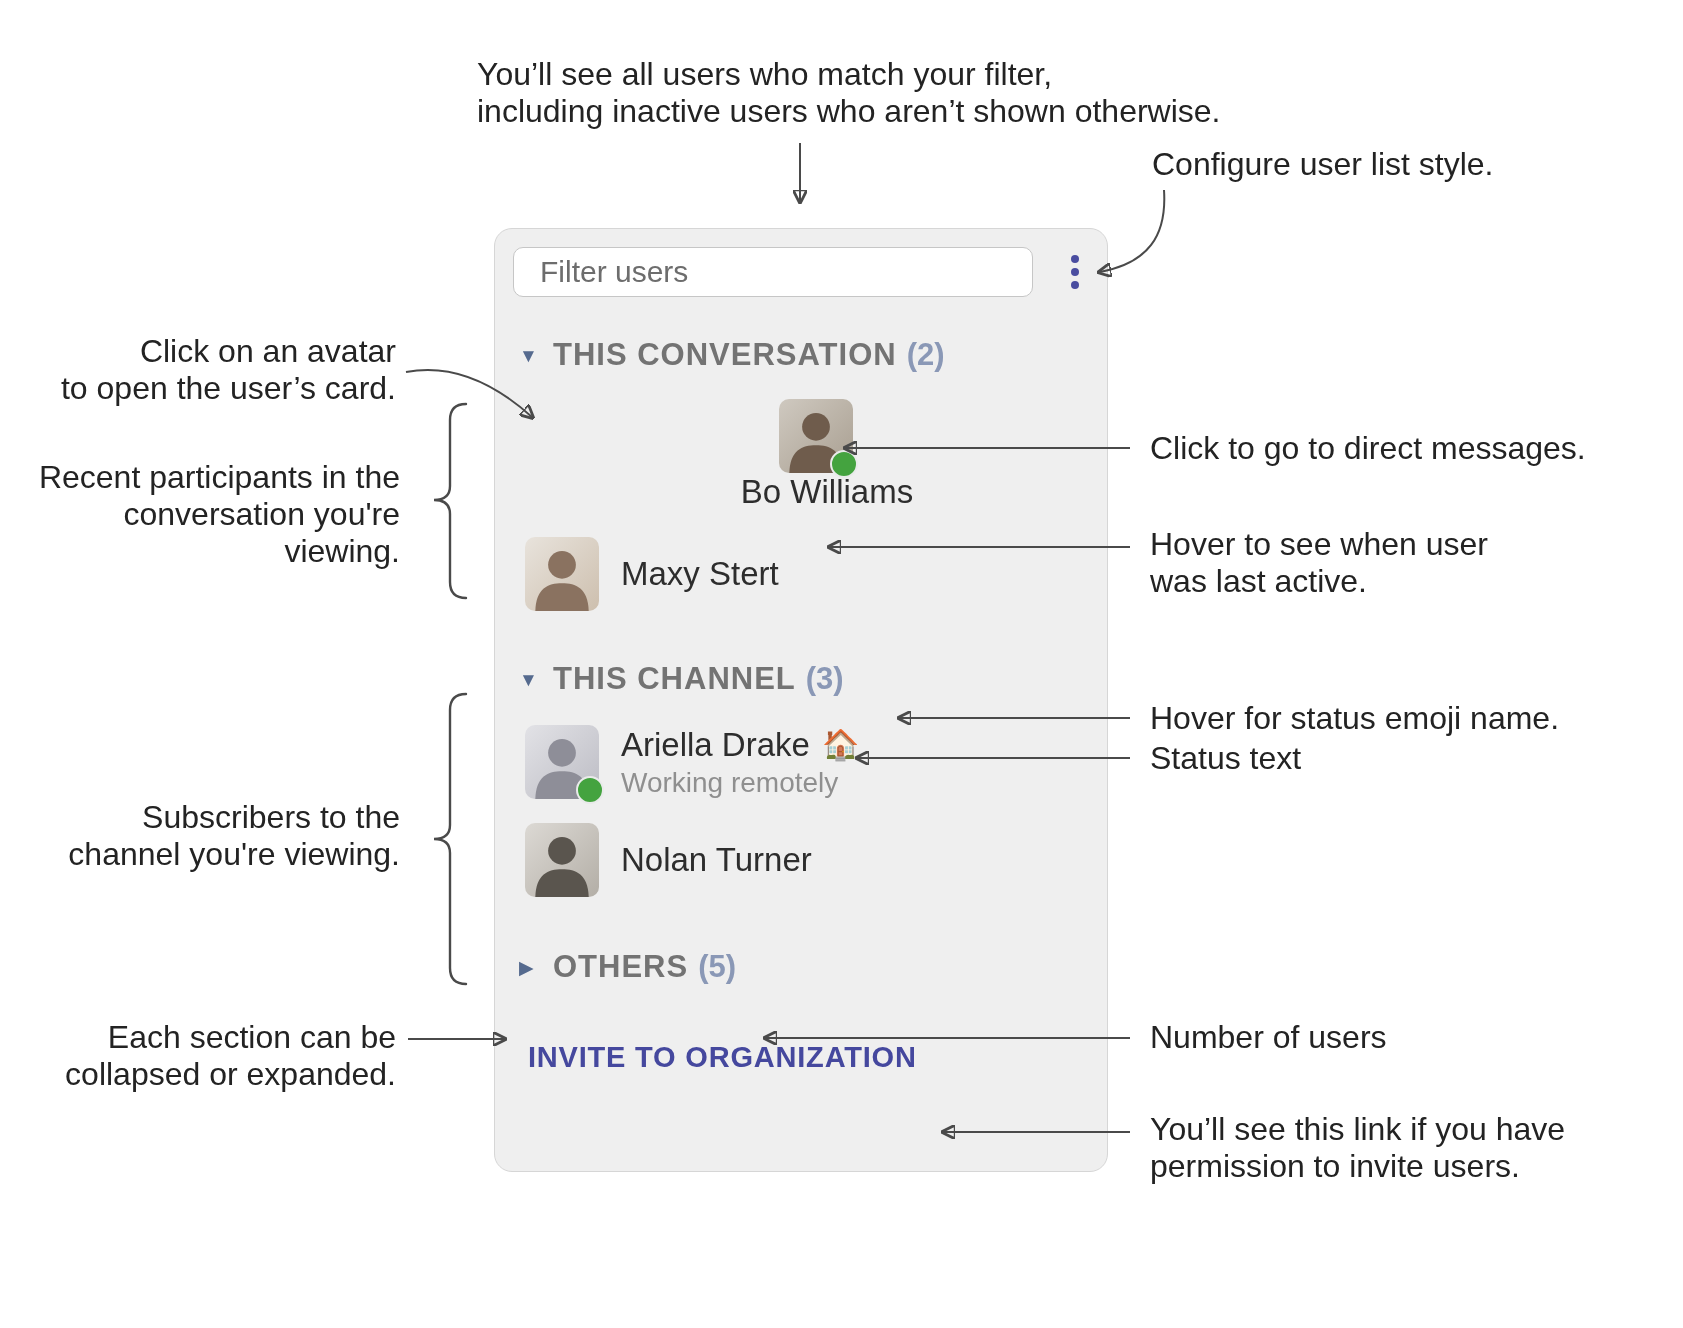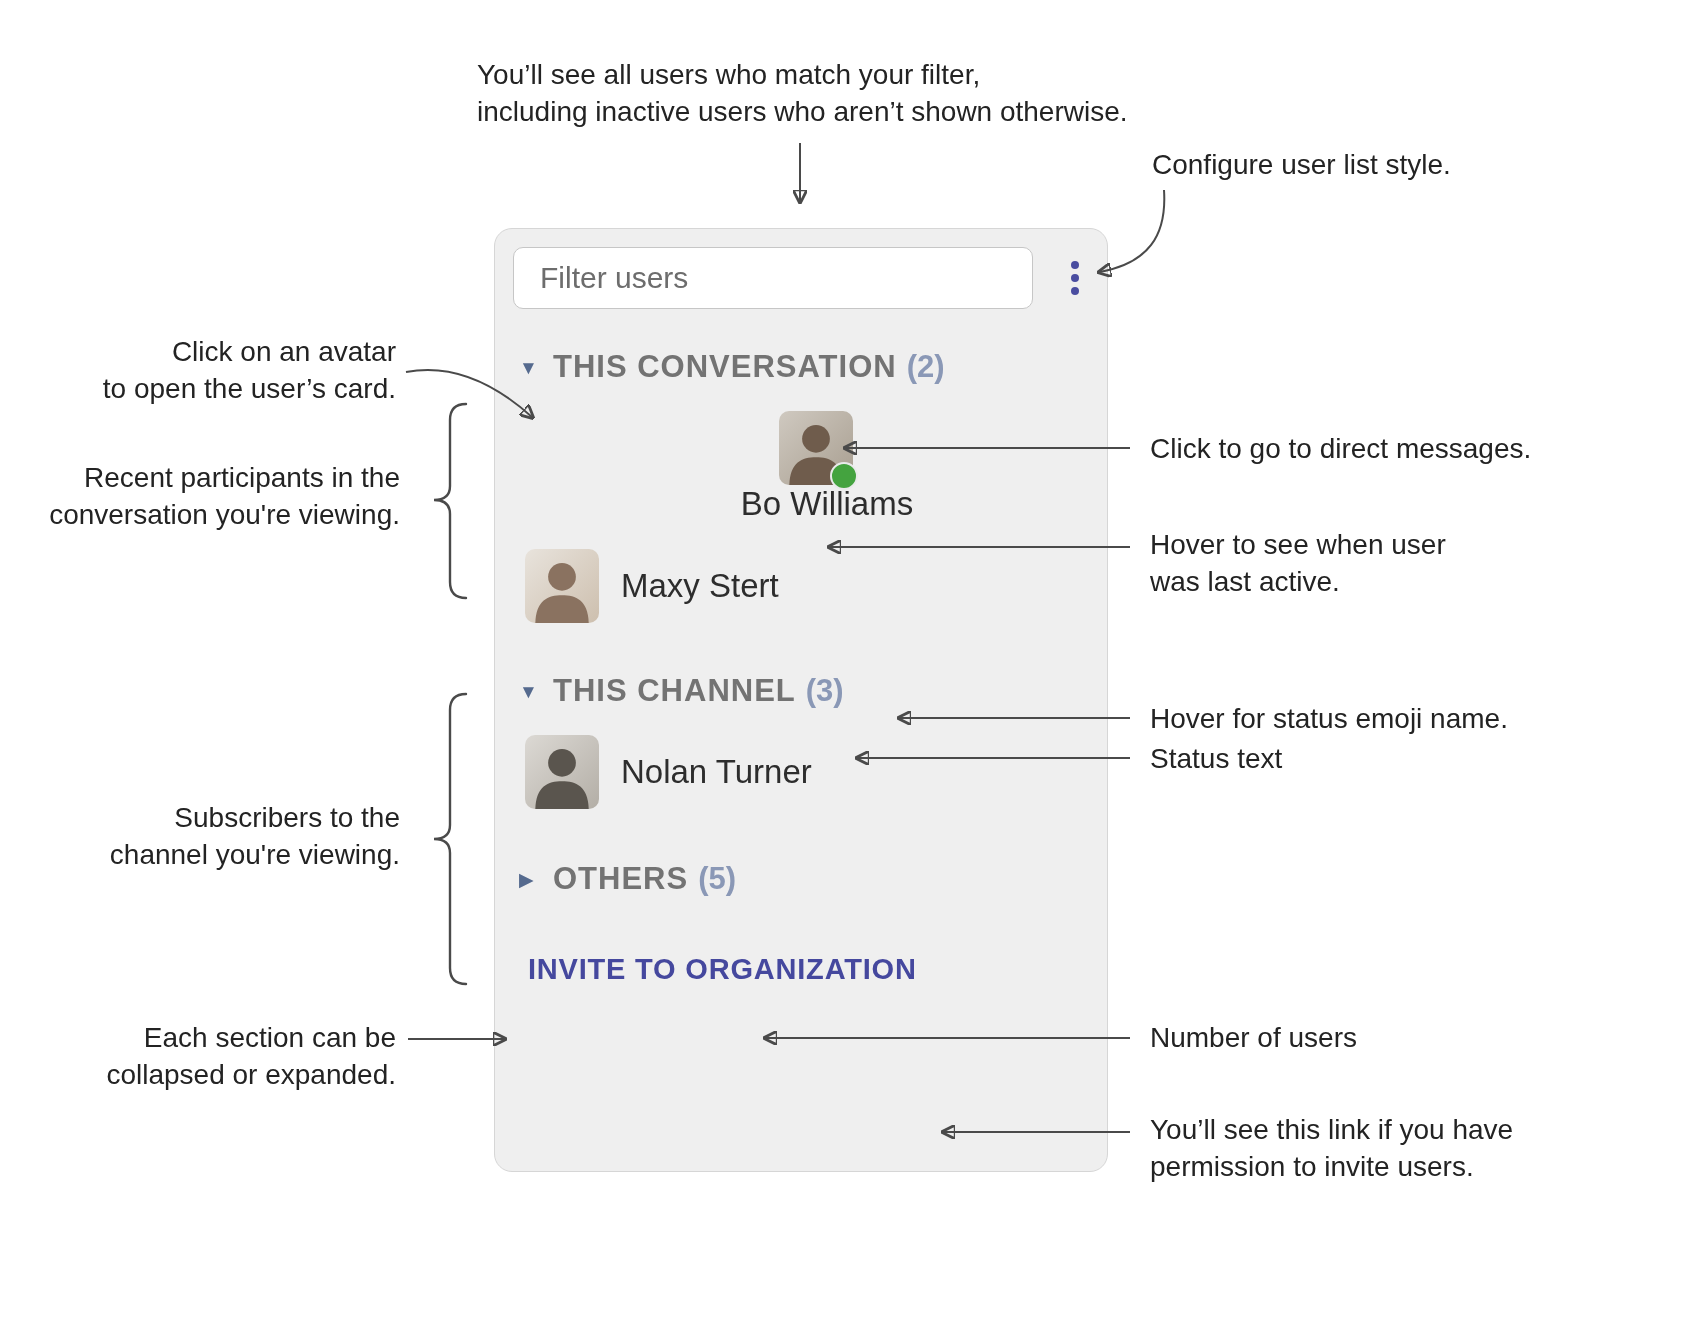--- a/index.html
+++ b/index.html
@@ -4,35 +4,35 @@
 <style>
   html,body{margin:0;padding:0;}
   body{
     width:1683px;height:1328px;position:relative;background:#ffffff;
     font-family:"Liberation Sans","DejaVu Sans",sans-serif;
     overflow:hidden;color:#232323;
   }
 
   
   .annotation{
-    position:absolute;font-size:28px;line-height:37px;color:#232323;
+    position:absolute;font-size:32px;line-height:37px;color:#232323;
     white-space:pre-line;
   }
   .ann-right{text-align:left;}
   .ann-left{text-align:right;}
 
   
   .panel{
     position:absolute;left:494px;top:228px;width:614px;height:944px;
     background:#efefef;border:1px solid #d6d6d6;border-radius:18px;
     box-sizing:border-box;
   }
   .filter-row{display:flex;align-items:center;margin:18px 18px 0 18px;}
   .filter-input{
-    width:520px;height:62px;box-sizing:border-box;border:1px solid #c6c6c6;
+    width:520px;height:50px;box-sizing:border-box;border:1px solid #c6c6c6;
     border-radius:10px;background:#ffffff;font-size:30px;padding:0 26px;
     color:#333;outline:none;font-family:"Liberation Sans","DejaVu Sans",sans-serif;
   }
   .filter-input::placeholder{color:#6d6d6d;opacity:1;}
   .kebab{
     margin-left:34px;display:flex;flex-direction:column;align-items:center;
     gap:5px;cursor:pointer;padding:4px;
   }
   .kebab .dot{width:8px;height:8px;border-radius:50%;background:#4a4da0;}
 
@@ -121,20 +121,36 @@
     <div class="user-name">Maxy Stert</div>
   </div>
 
   
   <div class="section-header sh-2">
     <span class="tri">▼</span>
     <span class="sec-title">THIS CHANNEL</span>
     <span class="sec-count">(3)</span>
   </div>
 
+  <div class="user-row row-3">
+    <div class="avatar av-ariella">
+      <svg viewBox="0 0 72 72">
+        <circle cx="36" cy="27" r="13.5" fill="currentColor"></circle>
+        <path d="M10,74 C10,50 22,45 36,45 C50,45 62,50 62,74 Z" fill="currentColor"></path>
+      </svg>
+      <span class="presence"></span>
+    </div>
+    <div class="user-text">
+      <div class="name-line">
+        <span>Ariella Drake</span>
+        <span class="status-emoji">🏠</span>
+      </div>
+      <div class="status-line">Working remotely</div>
+    </div>
+  </div>
 
 
   <div class="user-row row-5">
     <div class="avatar av-nolan">
       <svg viewBox="0 0 72 72">
         <circle cx="36" cy="27" r="13.5" fill="currentColor"></circle>
         <path d="M10,74 C10,50 22,45 36,45 C50,45 62,50 62,74 Z" fill="currentColor"></path>
       </svg>
     </div>
     <div class="user-name">Nolan Turner</div>

